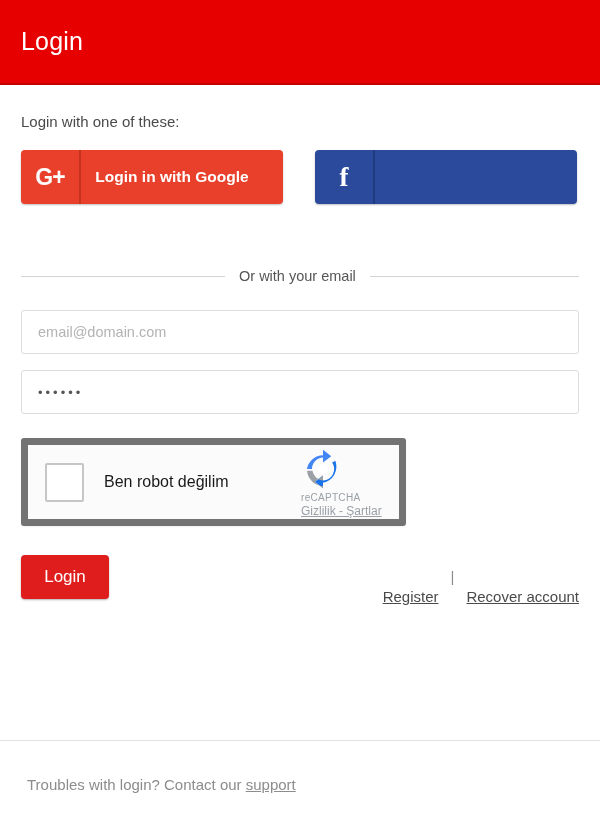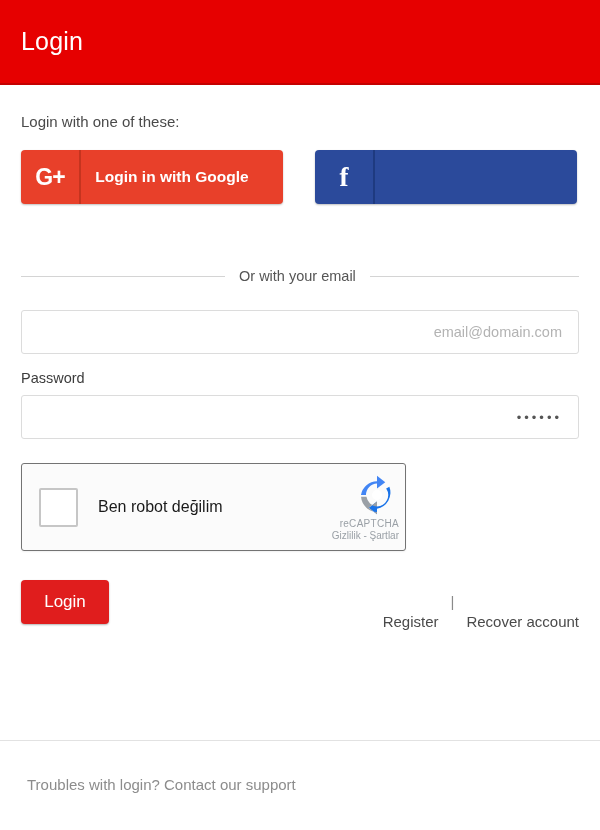--- a/index.html
+++ b/index.html
@@ -139,39 +139,38 @@
     height: 44px;
     box-sizing: border-box;
     border: 1px solid #dcdcdc;
     border-radius: 3px;
     background: #ffffff;
     padding: 0 16px;
     font-size: 14.5px;
     color: #333333;
     font-family: "Liberation Sans", sans-serif;
     outline: none;
-    text-align: right;
   }
   .text-input::placeholder {
     color: #b3b3b3;
   }
   .text-input.password {
     letter-spacing: 3px;
     font-size: 13px;
     color: #555;
   }
   .field-block.password-block { margin-top: 16px; }
 
   
   .recaptcha {
     margin-top: 24px;
     width: 385px;
     height: 88px;
     box-sizing: border-box;
-    border: 1px solid #737373;
+    border: 7px solid #737373;
     border-radius: 3px;
     background: #fbfbfb;
     display: flex;
     align-items: center;
     box-shadow: 0 1px 2px rgba(0,0,0,0.06);
   }
   .recaptcha-check {
     width: 35px;
     height: 35px;
     border: 2px solid #c6c6c6;
@@ -184,34 +183,35 @@
   .recaptcha-label {
     font-size: 16px;
     color: #1a1a1a;
     margin-left: 20px;
     flex: 1;
   }
   .recaptcha-brand {
     width: 92px;
     display: flex;
     flex-direction: column;
-    align-items: flex-end;
+    align-items: flex-start;
     padding-right: 6px;
   }
   .recaptcha-logo { width: 44px; height: 44px; }
   .recaptcha-name {
     font-size: 10px;
     color: #9aa0a6;
     letter-spacing: 0.3px;
     margin-top: 1px;
   }
   .recaptcha-terms {
-    font-size: 10px;
+    font-size: 12px;
     color: #9aa0a6;
     margin-top: 1px;
+    text-decoration: underline;
   }
 
   
   .actions-row {
     margin-top: 22px;
     display: flex;
     align-items: center;
     justify-content: space-between;
   }
   .login-btn {
@@ -227,20 +227,21 @@
     box-shadow: 0 1px 2px rgba(0,0,0,0.3);
   }
   .links-group {
     display: flex;
     align-items: center;
     font-size: 15px;
     color: #4a4a4a;
   }
   .text-link {
     color: #4a4a4a;
+    text-decoration: underline;
     cursor: pointer;
     margin-top: 40px;
   }
   .link-sep {
     margin: 0 12px;
     color: #8a8a8a;
   }
 
   
   .footer-divider {
@@ -292,21 +293,20 @@
     <div class="divider-line left"></div>
     <span class="divider-text">Or with your email</span>
     <div class="divider-line right"></div>
   </div>
 
   <div class="field-block">
     <input class="text-input" type="text" placeholder="email@domain.com" style="">
   </div>
 
   <div class="field-block password-block">
-    <label class="field-label">Password</label>
     <input class="text-input password" type="text" value="••••••" style="">
   </div>
 
   <div class="recaptcha">
     <div class="recaptcha-check"></div>
     <span class="recaptcha-label">Ben robot değilim</span>
     <div class="recaptcha-brand">
       <svg class="recaptcha-logo" viewBox="0 0 48 48">
         <path d="M24 9 L24 3 L33 10 L24 17 L24 11.5 A12.5 12.5 0 0 0 12 24 L6.5 24 A18 18 0 0 1 24 9 Z" fill="#4285f4"></path>
         <path d="M37.5 15 A18 18 0 0 1 24 39 L24 45 L15 38 L24 31 L24 36.5 A12.5 12.5 0 0 0 34 17 Z" fill="#1a73e8"></path>

